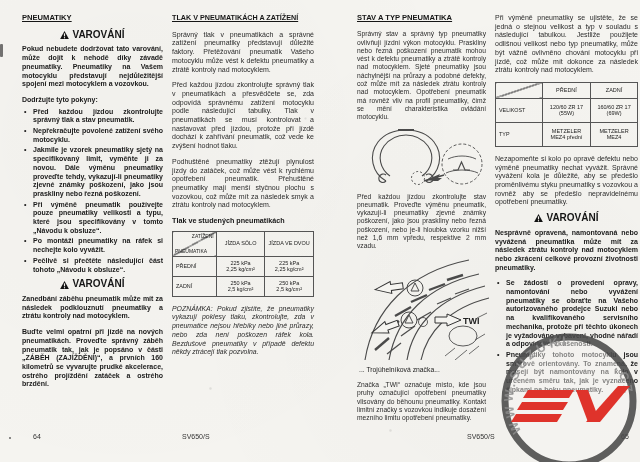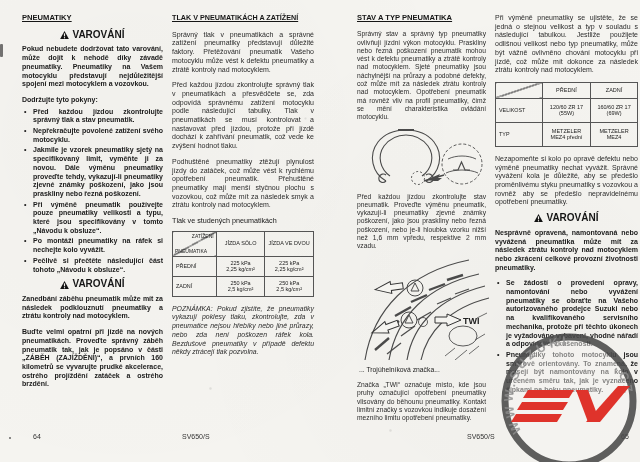--- a/index.html
+++ b/index.html
@@ -14,21 +14,21 @@
   #c3{left:357px;width:129px;font-size:6.7px;line-height:8.3px;}
   #c4{left:495px;width:143px;}
   .coltitle{font-size:7.6px;font-weight:bold;margin:0 0 8px 0;color:#161616;letter-spacing:0;white-space:nowrap;text-decoration:underline;}
   .bold{font-weight:bold;color:#1a1a1a;}
   .warnhead{display:flex;align-items:center;justify-content:center;gap:3px;
             font-weight:bold;font-size:10px;color:#151515;margin:5px 0 6px 0;text-align:center;}
   .warnhead svg{display:block;}
   .blist{margin:2px 0 6px 0;padding:0;list-style:none;}
   .blist li{position:relative;padding-left:11px;margin-bottom:2px;font-weight:bold;color:#1a1a1a;}
   .blist li::before{content:"•";position:absolute;left:2px;top:0;}
-  .tbltitle{font-size:7.2px;font-weight:normal;margin:2px 0 5px 0;color:#161616;}
+  .tbltitle{font-size:7.2px;font-weight:bold;margin:2px 0 5px 0;color:#161616;}
   table.tbl{border-collapse:collapse;width:100%;font-size:5.5px;line-height:6.6px;
             text-align:center;color:#222;margin:0 0 8px 0;}
   table.tbl td{border:1px solid #555;padding:1px 1px;}
   .cell2 span{display:block;}
   .diag{position:relative;background:
         linear-gradient(to bottom right,transparent calc(50% - 0.6px),#555 calc(50% - 0.6px),
         #555 calc(50% + 0.6px),transparent calc(50% + 0.6px));}
   .diag .dt{position:absolute;top:1px;right:2px;font-size:5px;}
   .diag .db{position:absolute;bottom:1px;left:2px;font-size:5px;}
   .rowlab{text-align:left;padding-left:3px !important;font-size:5.4px;}

